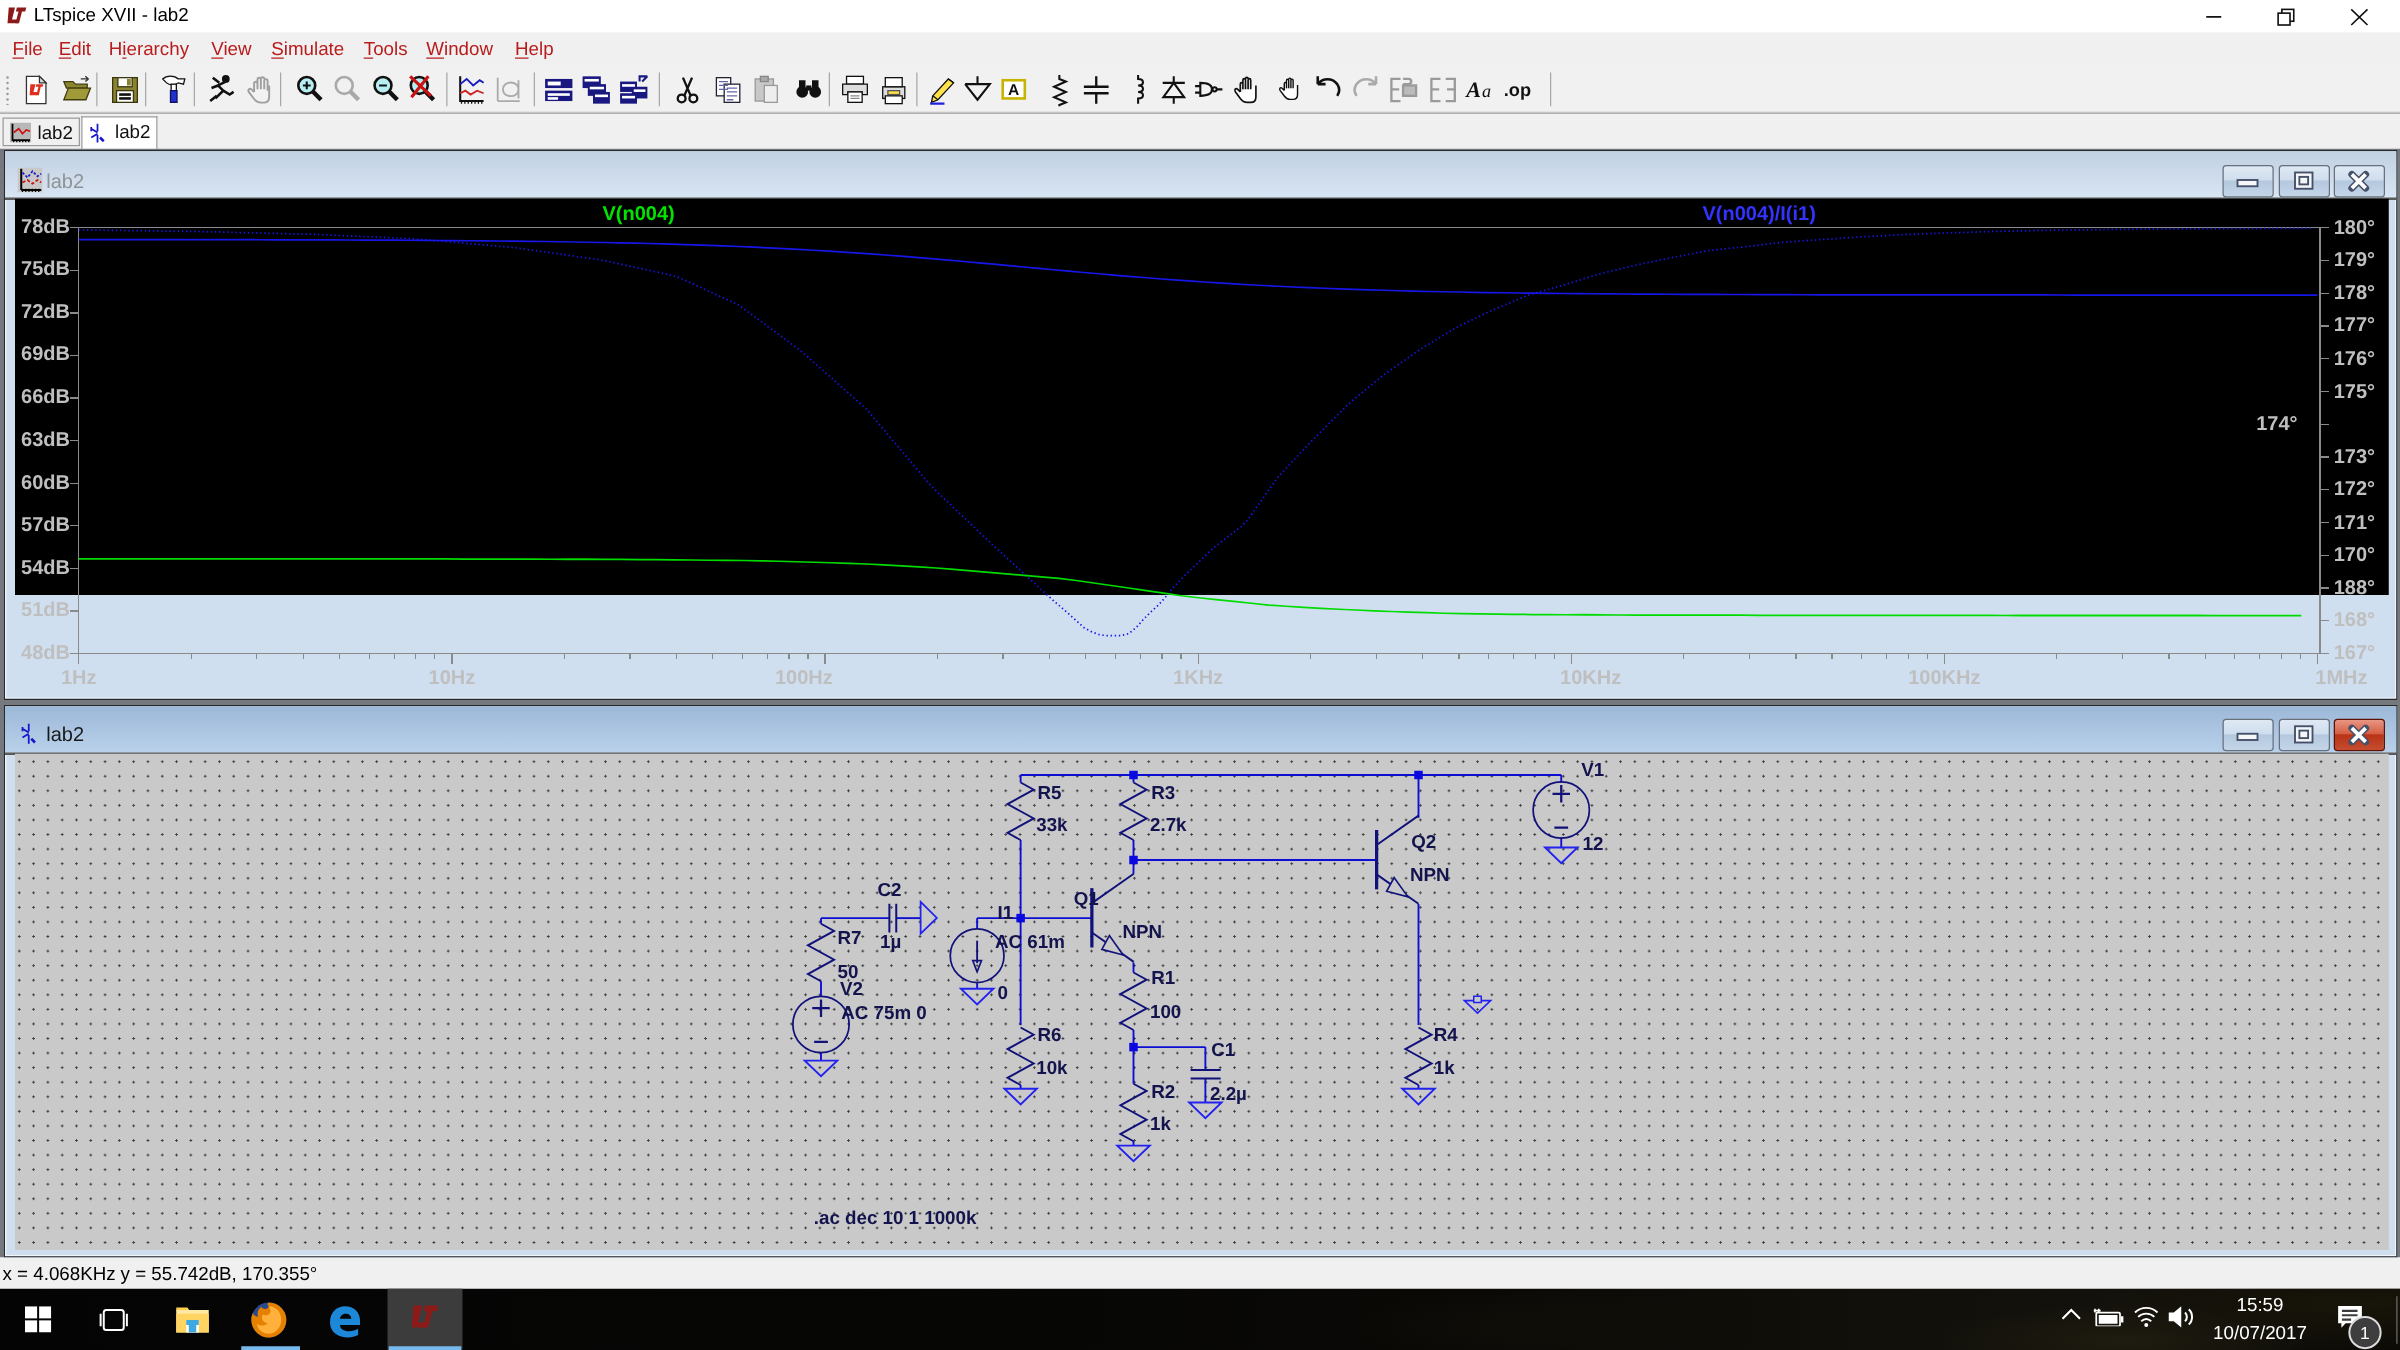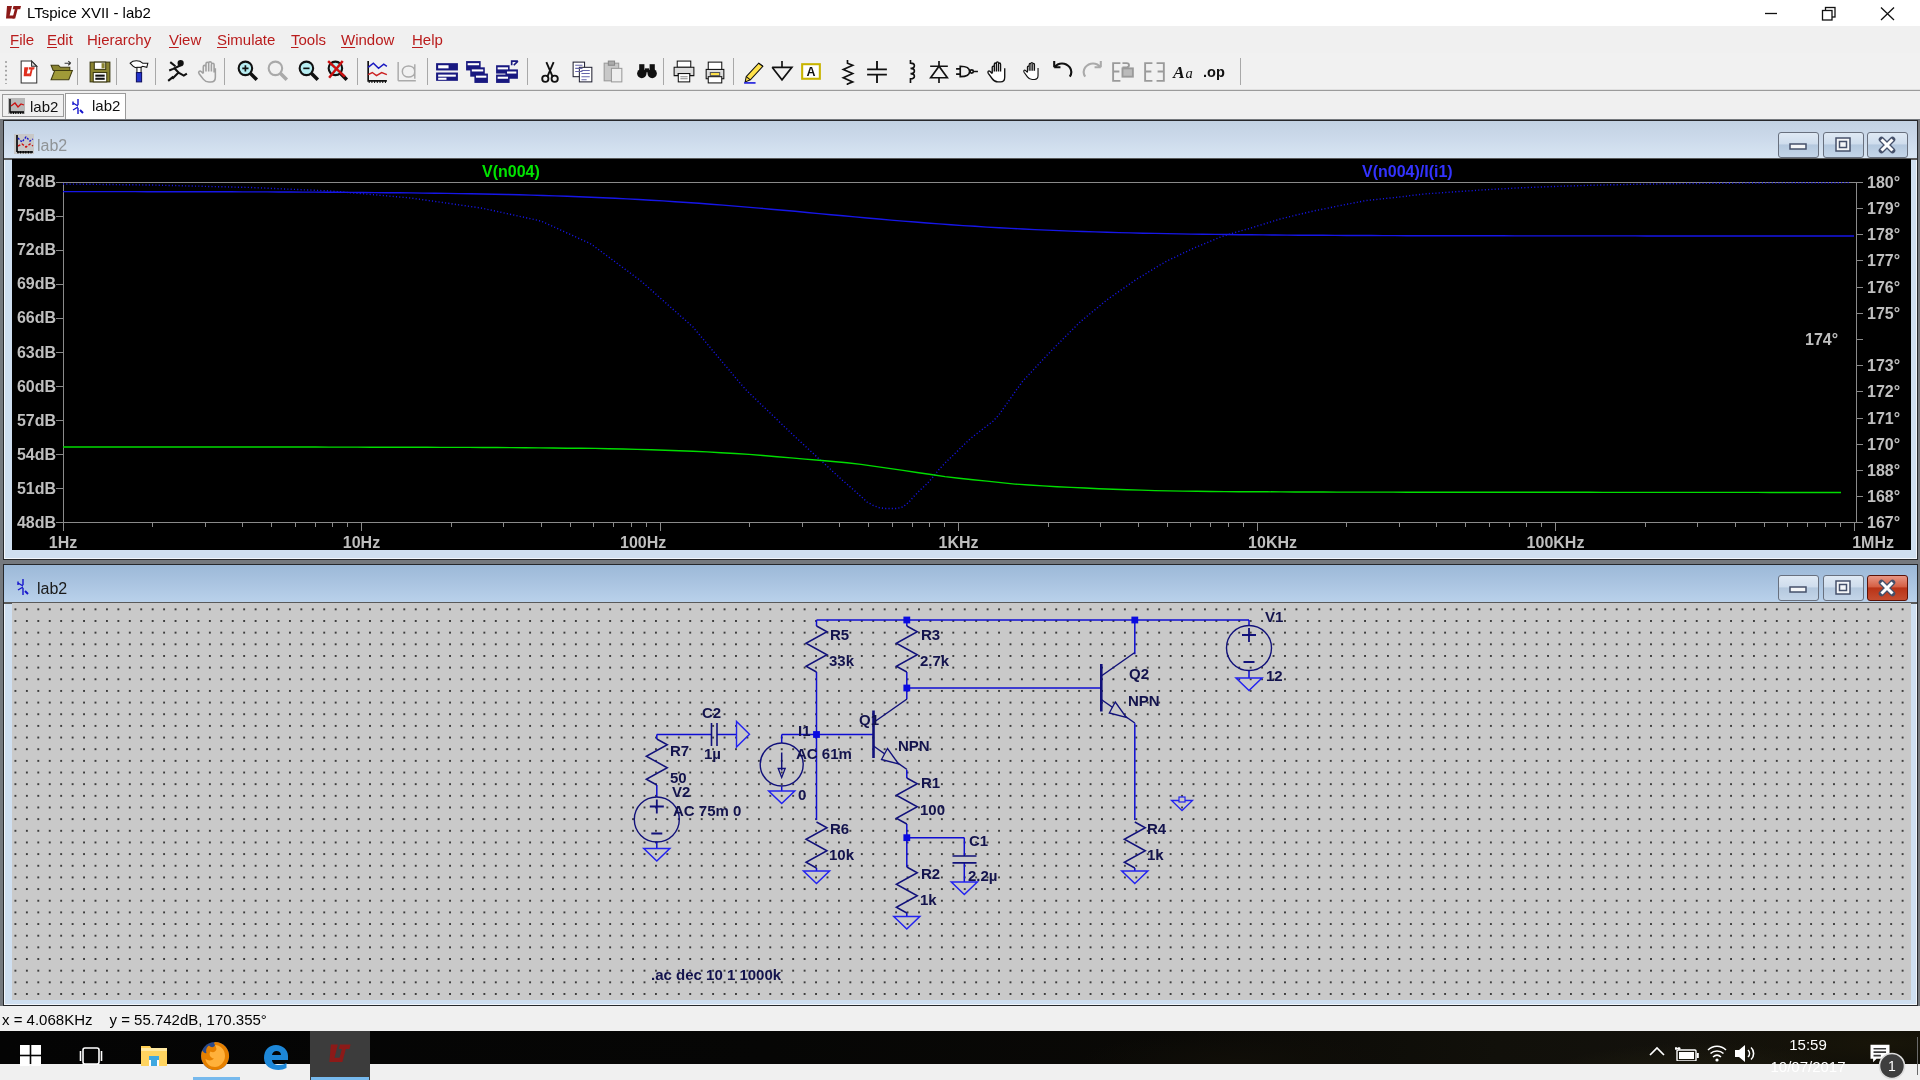--- a/index.html
+++ b/index.html
@@ -35,21 +35,21 @@
 .axlbl { position:absolute; font-size:16px; font-weight:bold; color:#bfbfbf; }
 #wavesvg { position:absolute; left:0; top:0; }
 
 #schem { position:absolute; background:#c9c9c9;
   background-image: radial-gradient(circle, #3d3d3d 0.75px, rgba(0,0,0,0) 1.05px);
   background-size: 11.45px 11.67px; background-position: -2.3px 0.5px; }
 .slbl { position:absolute; font-size:15px; font-weight:bold; color:#13134d; white-space:nowrap;}
 
 #statusbar { left:0; top:1006px; width:1920px; height:25px; background:#f0f0f0; }
 #statustxt { left:2px; top:1011px; font-size:15px; color:#000; }
-#taskbar { left:0; top:1031px; width:1920px; height:33px;
+#taskbar { left:0; top:1031px; width:1920px; height:49px;
   background:radial-gradient(150px 30px at 1700px 42px, #1e1c0f 0%, rgba(0,0,0,0) 100%),radial-gradient(220px 38px at 1884px 12px, #181509 0%, rgba(0,0,0,0) 100%),radial-gradient(160px 30px at 1240px 30px, #100e08 0%, rgba(0,0,0,0) 100%),linear-gradient(90deg,#040404 0%,#060605 40%,#0a0906 62%,#11100a 78%,#13110c 88%,#0b0a06 100%); }
 .tbtxt { position:absolute; color:#fff; font-size:15px; }
 </style></head><body>
 <div id="page">
 
 <div id="titlebar" class="abs"></div>
 <svg class="abs" style="left:4px;top:5px" width="19" height="17" viewBox="0 0 19 17">
 <polygon points="3,1 8,1 5.6,10.5 11,10.5 10.2,13.5 2,13.5" fill="#8c1a18"></polygon>
 <polygon points="9.5,1 17,1 16.2,4.2 13.6,4.2 11.2,13.5 8.4,13.5 10.8,4.2 8.7,4.2" fill="#8c1a18"></polygon>
 </svg>
@@ -358,21 +358,21 @@
       <div class="wbtn abs" style="left:1819px;top:10.5px"></div>
       <svg class="wglyph abs" style="left:1819px;top:10.5px" width="41" height="26" viewBox="0 0 41 26">
         <rect x="13" y="6" width="14" height="13" fill="#f4f6f8" stroke="#45506a" stroke-width="1.5"></rect>
         <rect x="16.5" y="9.5" width="7" height="6" fill="none" stroke="#45506a" stroke-width="1.5"></rect>
       </svg>
       <div class="wbtn abs" style="left:1863px;top:10.5px"></div>
       <svg class="wglyph abs" style="left:1863px;top:10.5px" width="41" height="26" viewBox="0 0 41 26">
         <path d="M14.5 7.5 L25.5 18.5 M25.5 7.5 L14.5 18.5" stroke="#45506a" stroke-width="5.6" stroke-linecap="round"></path>
         <path d="M14.5 7.5 L25.5 18.5 M25.5 7.5 L14.5 18.5" stroke="#fdfdfd" stroke-width="3"></path>
       </svg>
-<div id="plot" class="abs" style="left:8px;top:38px;width:1899px;height:391px">
+<div id="plot" class="abs" style="left:8px;top:38px;width:1899px;height:317px">
 <div class="axlbl" style="right:1855px;top:14.2px">78dB</div>
 <div class="axlbl" style="right:1855px;top:48.3px">75dB</div>
 <div class="axlbl" style="right:1855px;top:82.3px">72dB</div>
 <div class="axlbl" style="right:1855px;top:116.4px">69dB</div>
 <div class="axlbl" style="right:1855px;top:150.4px">66dB</div>
 <div class="axlbl" style="right:1855px;top:184.5px">63dB</div>
 <div class="axlbl" style="right:1855px;top:218.6px">60dB</div>
 <div class="axlbl" style="right:1855px;top:252.6px">57dB</div>
 <div class="axlbl" style="right:1855px;top:286.7px">54dB</div>
 <div class="axlbl" style="right:1855px;top:320.7px">51dB</div>
@@ -609,21 +609,21 @@
 <div class="slbl" style="left:957px;top:229px">C1</div>
 <div class="slbl" style="left:956px;top:264px">2.2µ</div>
 <div class="slbl" style="left:909px;top:262px">R2</div>
 <div class="slbl" style="left:908px;top:288px">1k</div>
 <div class="slbl" style="left:1135px;top:217px">R4</div>
 <div class="slbl" style="left:1135px;top:243px">1k</div>
 <div class="slbl" style="left:639px;top:363px">.ac dec 10 1 1000k</div>
 </div>
 </div>
 <div id="statusbar" class="abs"></div>
-<div id="statustxt" class="abs">x = 4.068KHz<span style="margin-left:17px">y = 55.742dB, 170.355°</span></div>
+<div id="statustxt" class="abs">x = 4.068KHz<span style="margin-left:4px">y = 55.742dB, 170.355°</span></div>
 <div id="taskbar" class="abs">
 <svg class="abs" style="left:20px;top:14px" width="21" height="21" viewBox="0 0 21 21">
 <g fill="#fff">
           <rect x="0" y="0" width="9.7" height="9.7"></rect>
           <rect x="11.3" y="0" width="9.7" height="9.7"></rect>
 <rect x="0" y="11.3" width="9.7" height="9.7"></rect>
           <rect x="11.3" y="11.3" width="9.7" height="9.7"></rect>
         </g>
       </svg>
 <svg class="abs" style="left:79px;top:14px" width="24" height="22" viewBox="0 0 24 22">

